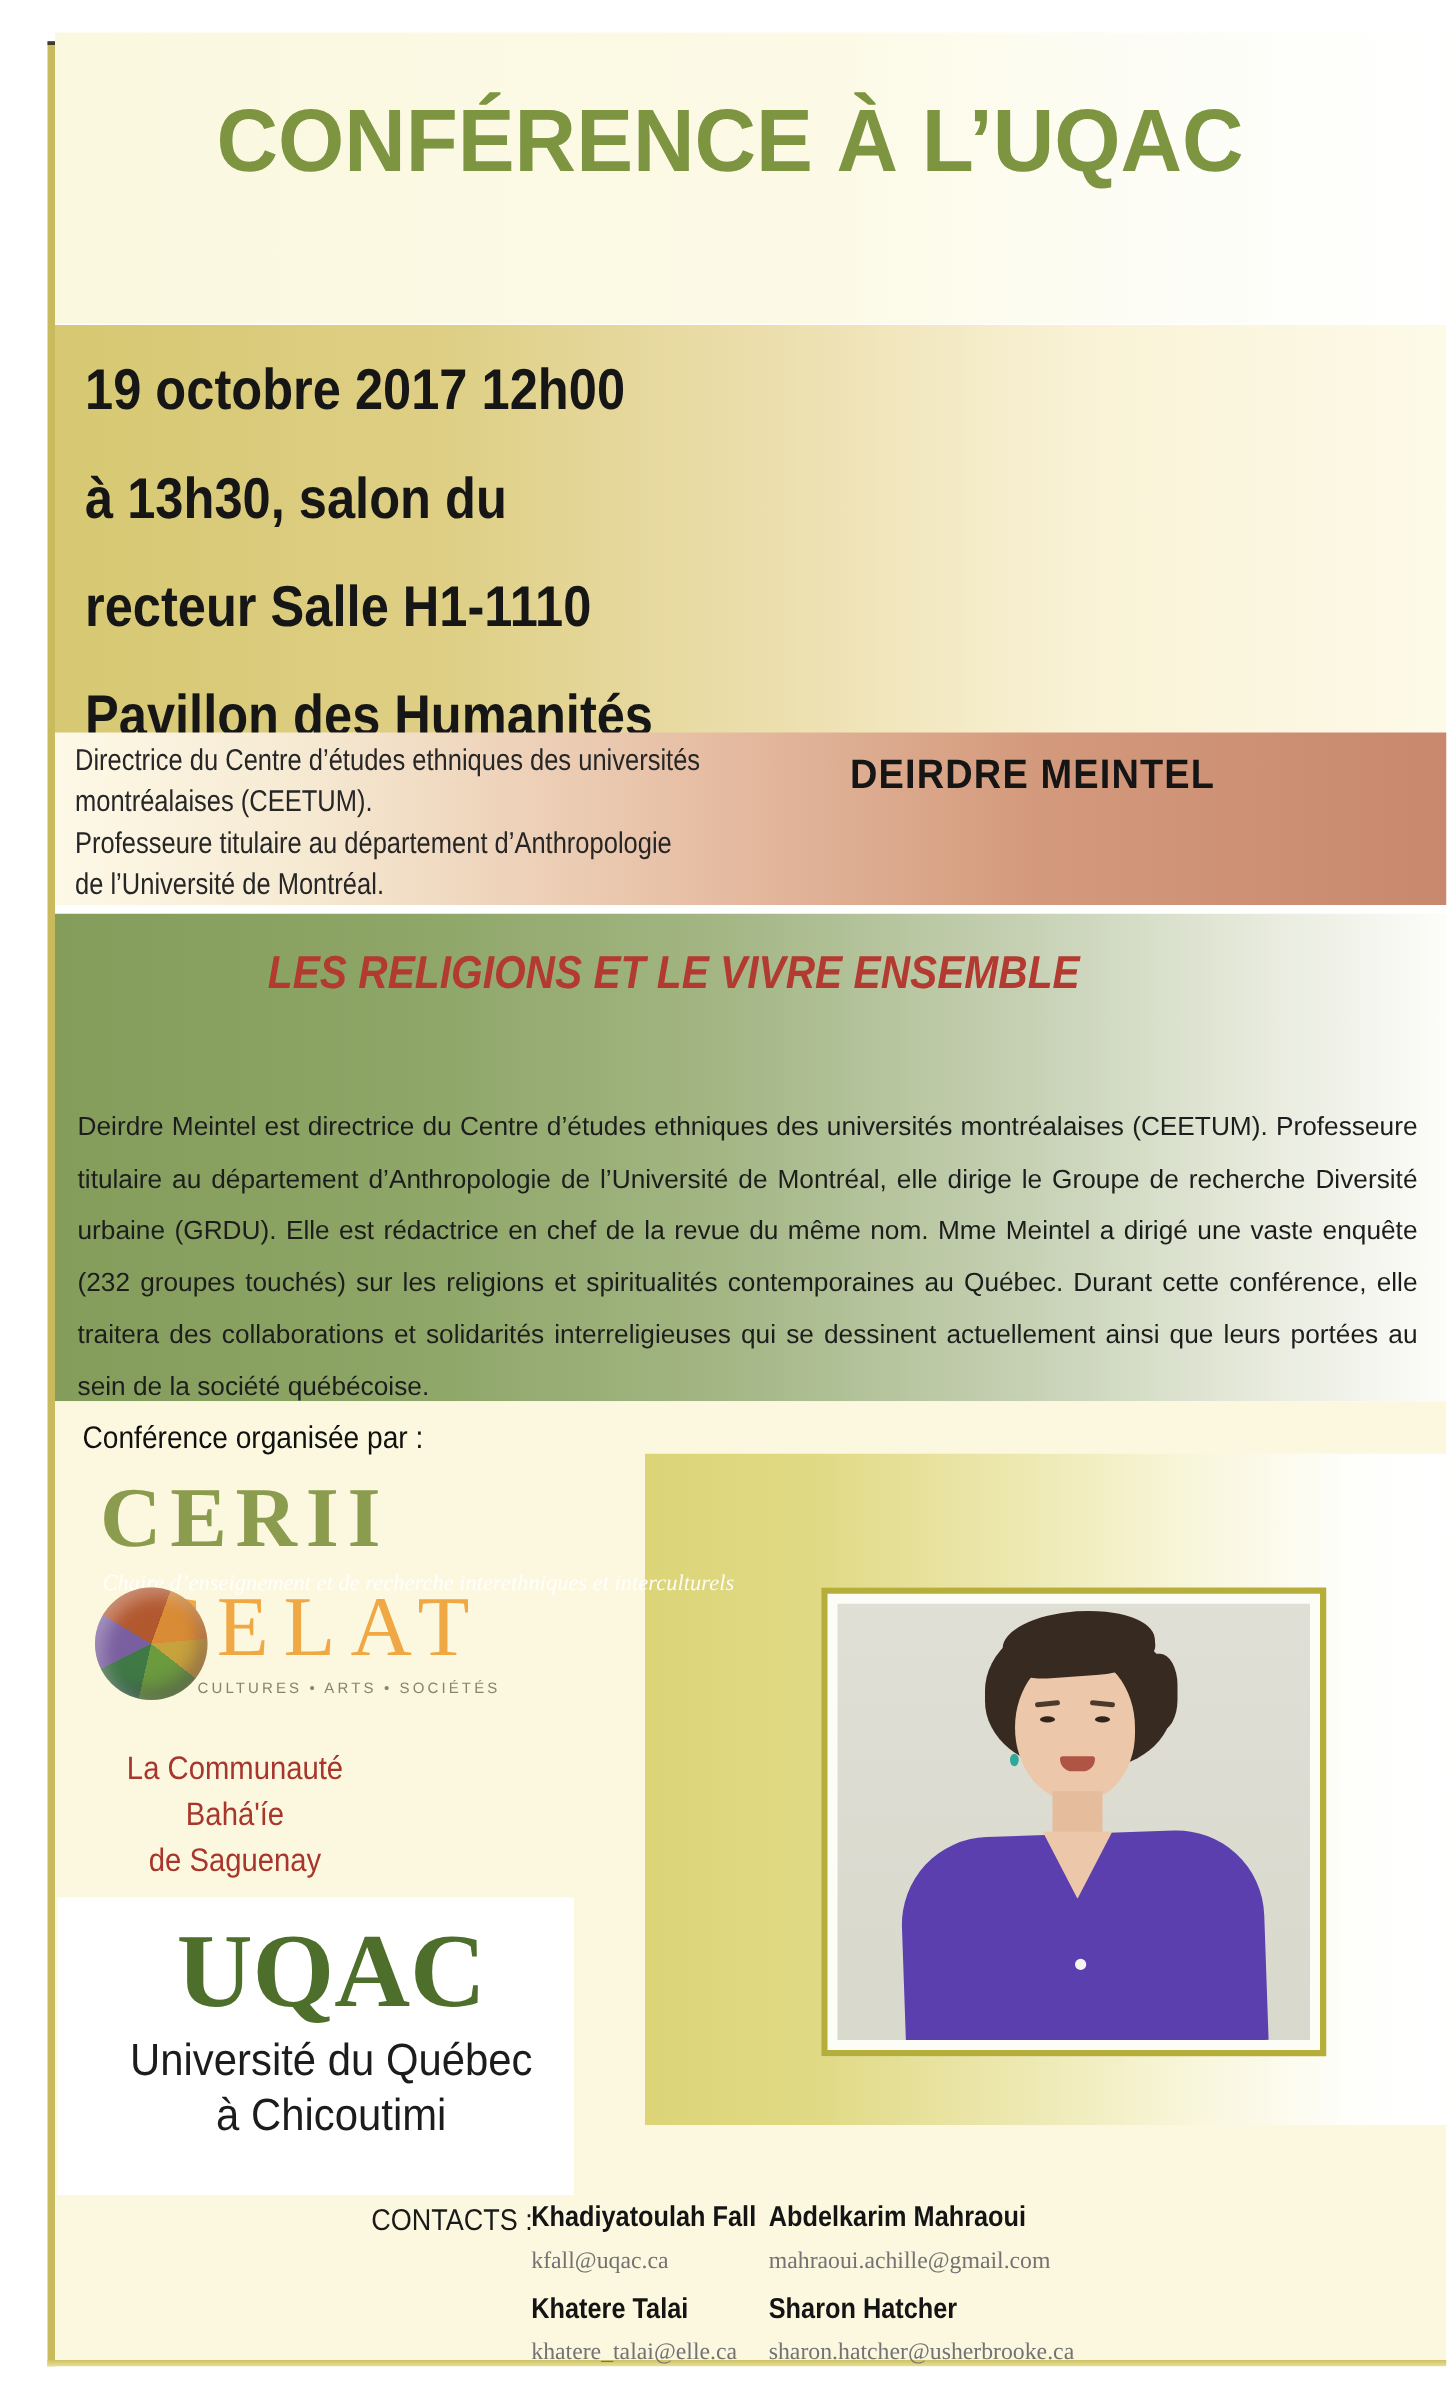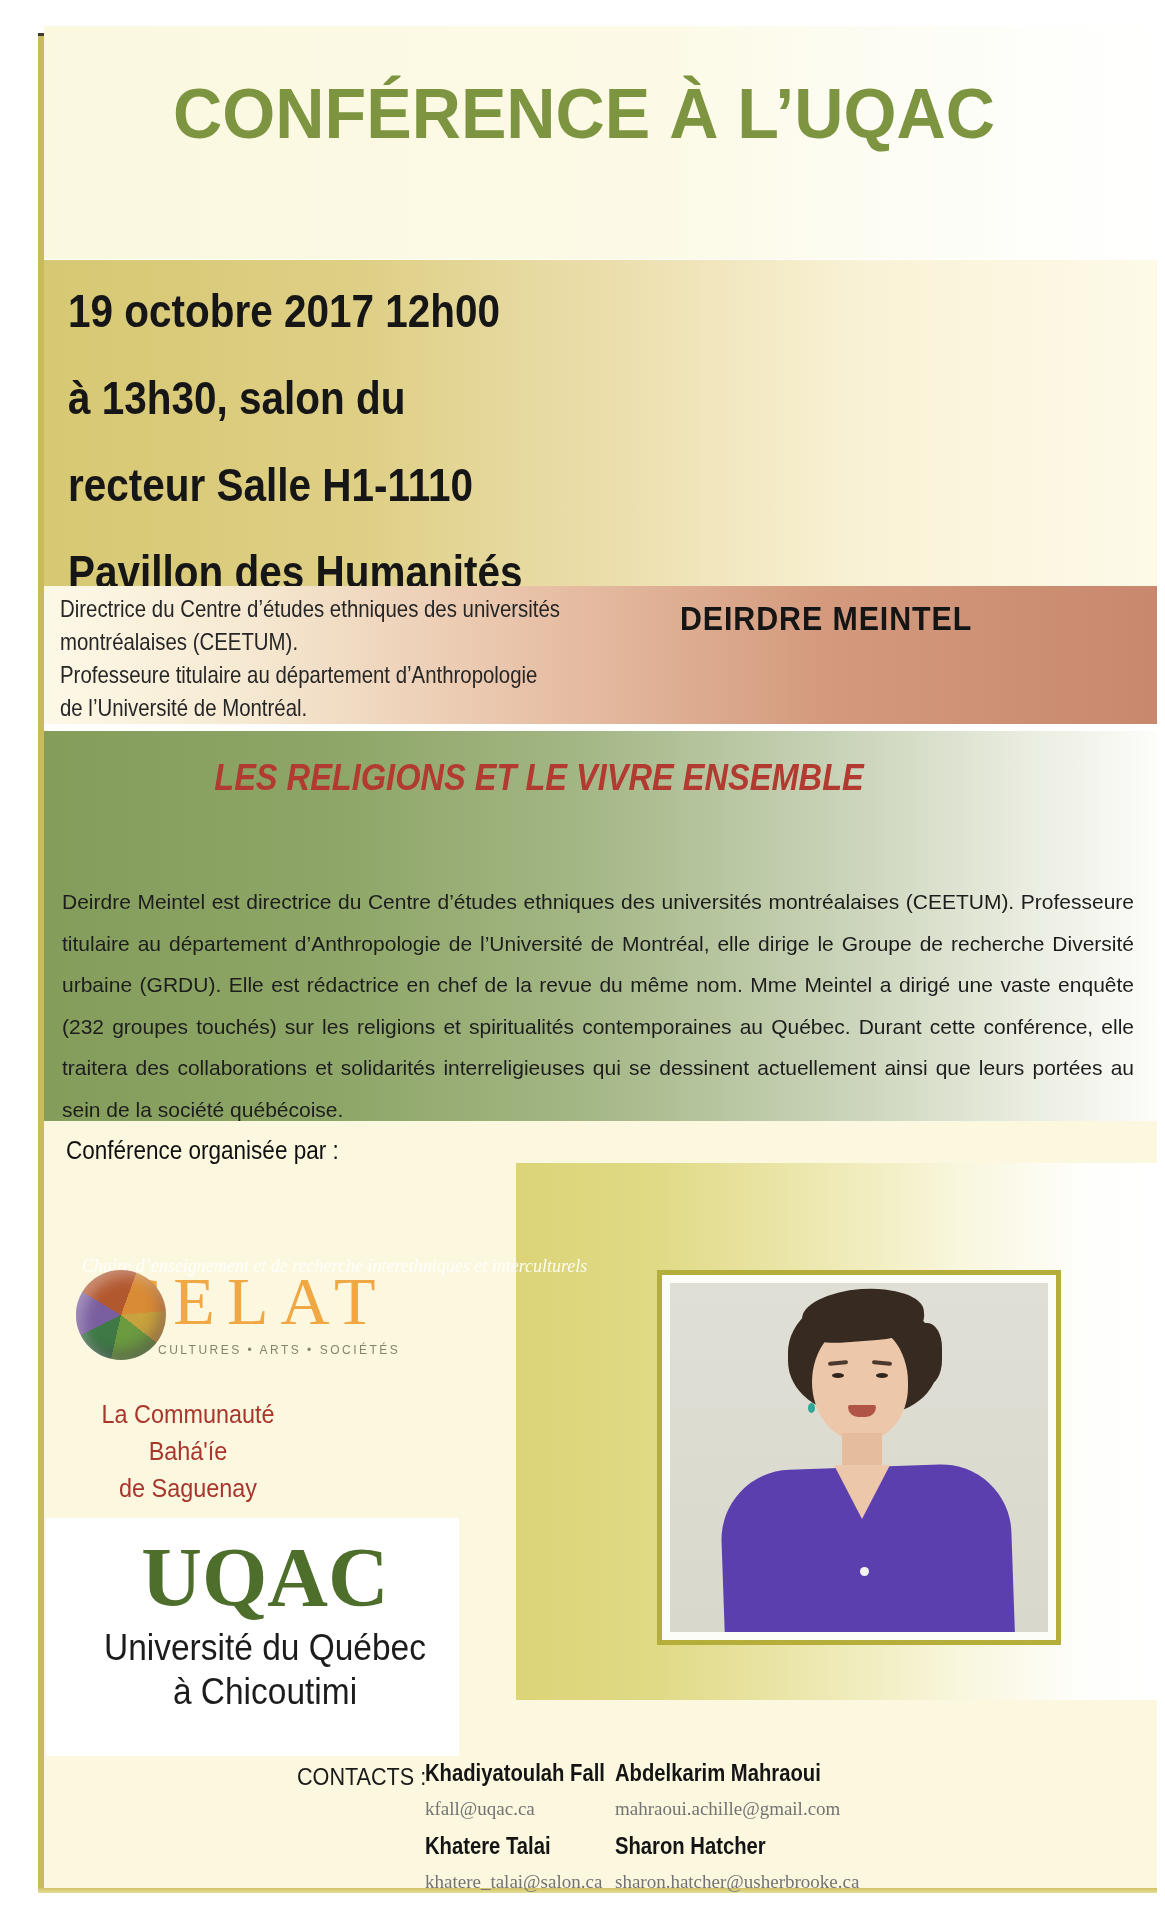--- a/index.html
+++ b/index.html
@@ -138,20 +138,21 @@
     <div class="talk-title">LES RELIGIONS ET LE VIVRE ENSEMBLE</div>
     <div class="talk-abstract">Deirdre Meintel est directrice du Centre d’études ethniques des universités montréalaises (CEETUM). Professeure titulaire au département d’Anthropologie de l’Université de Montréal, elle dirige le Groupe de recherche Diversité urbaine (GRDU). Elle est rédactrice en chef de la revue du même nom. Mme Meintel a dirigé une vaste enquête (232 groupes touchés) sur les religions et spiritualités contemporaines au Québec. Durant cette conférence, elle traitera des collaborations et solidarités interreligieuses qui se dessinent actuellement ainsi que leurs portées au sein de la société québécoise.</div>
   </div>
 
   <div class="sec-footer"></div>
 
   <div class="org-label">Conférence organisée par :</div>
 
   <div class="yellow-band"></div>
 
+  <div class="cerii-wordmark">CERII</div>
   <div class="cerii-tagline">Chaire d’enseignement et de recherche interethniques et interculturels</div>
 
   <div class="celat">
     <div class="celat-wordmark">CELAT</div>
     <div class="celat-globe"></div>
     <div class="celat-subtitle">CULTURES • ARTS • SOCIÉTÉS</div>
   </div>
 
   <div class="bahai">La Communauté Bahá'íe
 de Saguenay</div>
@@ -183,18 +184,18 @@
 
   <div class="contacts-label">CONTACTS :</div>
 
   <div class="c-name n1">Khadiyatoulah Fall</div>
   <div class="c-mail m1">kfall@uqac.ca</div>
 
   <div class="c-name n2">Abdelkarim Mahraoui</div>
   <div class="c-mail m2">mahraoui.achille@gmail.com</div>
 
   <div class="c-name n3">Khatere Talai</div>
-  <div class="c-mail m3">khatere_talai@salon.ca</div>
+  <div class="c-mail m3">khatere_talai@elle.ca</div>
 
   <div class="c-name n4">Sharon Hatcher</div>
   <div class="c-mail m4">sharon.hatcher@usherbrooke.ca</div>
 
 </div>
 
 </body></html>

